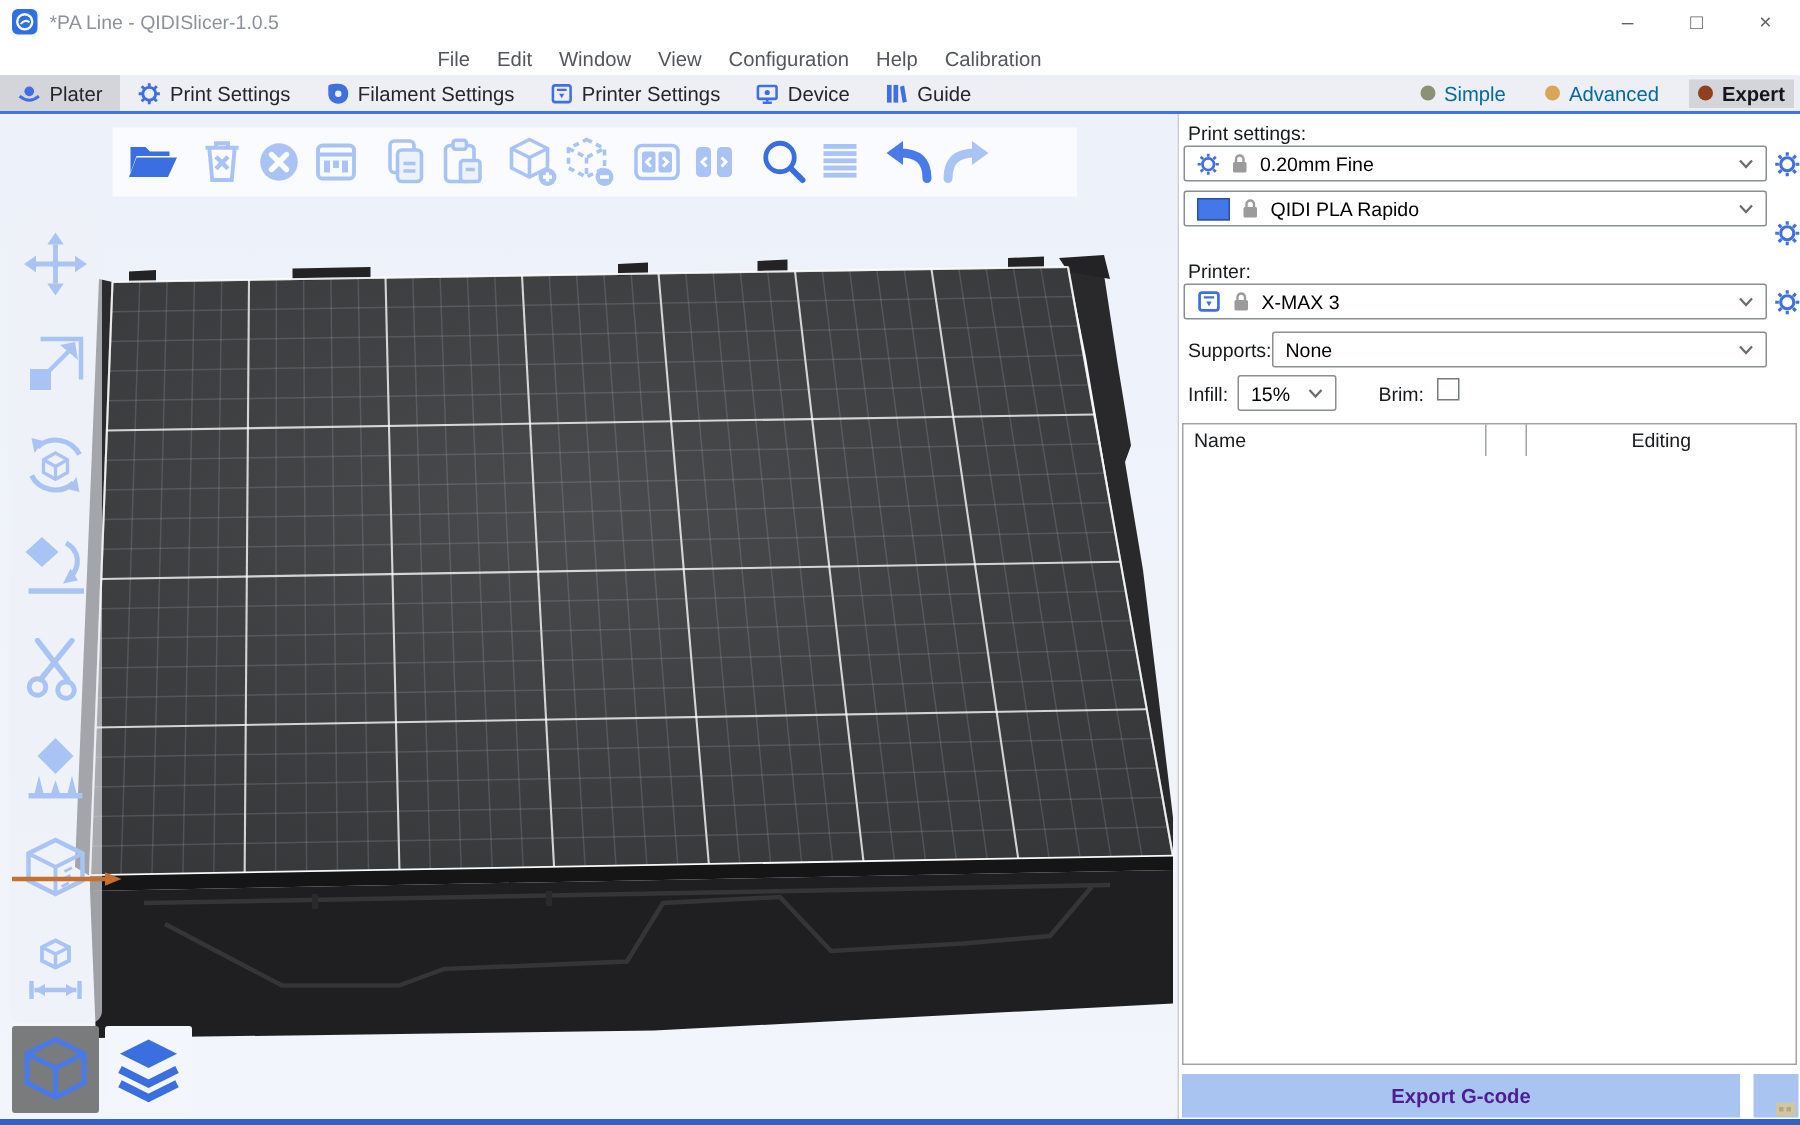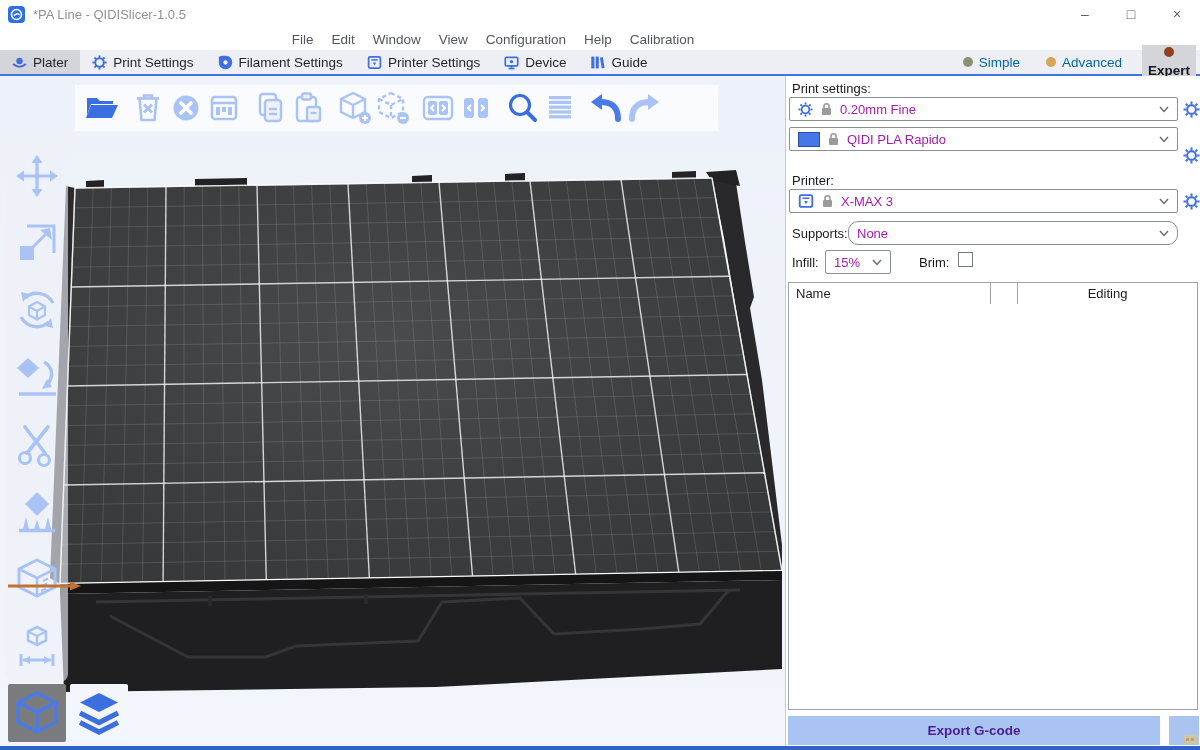--- a/index.html
+++ b/index.html
@@ -23,21 +23,21 @@
   .tabbar { position:absolute; left:0; top:50px; width:1200px; height:26px; background:#edeff4; border-bottom:2px solid #3f73e8; display:flex; align-items:stretch; }
   .tab { display:flex; align-items:center; gap:6px; padding:0 12px; font-size:13.5px; color:#24262a; }
   .tab.active { background:#d3d5da; }
   .tab svg { display:block; }
   .modes { margin-left:auto; display:flex; align-items:center; gap:14px; padding-right:4px; }
   .mode { display:flex; align-items:center; gap:6px; font-size:13.5px; color:#0369a1; padding:2px 6px; }
   .mode .dot { width:10px; height:10px; border-radius:50%; }
   .dot-simple { background:#8a9175; }
   .dot-advanced { background:#d9a558; }
   .dot-expert { background:#8e4020; }
-  .mode.active { background:#d3d5da; font-weight:bold; color:#141619;flex-direction:column; }
+  .mode.active { background:#d3d5da; font-weight:bold; color:#141619; }
 
   
   .viewport { position:absolute; left:0; top:76px; width:785px; height:670px; background:linear-gradient(#edf1f9,#f2f5fb); overflow:hidden; }
   .viewport > svg.scene { position:absolute; left:0; top:0; }
 
   .topbar { position:absolute; left:75px; top:9px; width:643px; height:46px; background:rgba(250,251,254,0.94); display:flex; align-items:center; padding:0 8px; }
   .ticon { width:38px; height:38px; flex:0 0 38px; display:flex; align-items:center; justify-content:center; }
   .tgap { width:8px; flex:0 0 8px; }
 
   .lefttools { position:absolute; left:6px; top:64px; width:62px; height:542px; background:rgba(238,241,247,0.62); border-radius:8px; display:flex; flex-direction:column; align-items:center; justify-content:space-between; padding:12px 0; }
@@ -46,21 +46,21 @@
   .axis-arrow { position:absolute; left:8px; top:505px; width:74px; height:10px; pointer-events:none; }
 
   .viewbtns { position:absolute; left:8px; top:608px; display:flex; gap:4px; }
   .viewbtn { width:58px; height:58px; display:flex; align-items:center; justify-content:center; border-radius:2px; }
   .viewbtn.editor { background:#7a7b7d; }
   .viewbtn.preview { background:#f3f6fc; }
 
   
   .panel { position:absolute; left:785px; top:76px; width:415px; height:670px; background:#fff; border-left:1px solid #c9ccd2;padding-left:32px; }
   .plabel { position:absolute; font-size:13px; color:#17191c; }
-  .combo { position:absolute; height:24px; background:#fff; border:1px solid #8a8f96; border-radius:2px; display:flex; align-items:center; gap:7px; padding:0 8px; font-size:13px; color:#a21caf; }
+  .combo { position:absolute; height:24px; background:#fff; border:1px solid #8a8f96; border-radius:2px; display:flex; align-items:center; gap:7px; padding:0 8px; font-size:13px; color:#000000; }
   .combo .chev { margin-left:auto; }
   .swatch { width:22px; height:15px; background:#4478e8; border:1px solid #2a50a0; flex:0 0 22px; }
   .gearbtn { position:absolute; width:18px; height:18px; display:flex; align-items:center; justify-content:center; }
   .checkbox { position:absolute; width:15px; height:15px; background:#fff; border:1px solid #767b82; }
   .objtable { position:absolute; left:2px; top:206px; width:410px; height:428px; border:1px solid #a0a3a8; background:#fff; }
   .th { position:absolute; top:0; height:21px; display:flex; align-items:center; font-size:13px; color:#1a1c1f; }
   .thsep { position:absolute; top:0; width:1px; height:21px; background:#a0a3a8; }
   .export { position:absolute; left:2px; top:640px; width:372px; height:29px; background:#aac4f2; display:flex; align-items:center; justify-content:center; font-size:13.5px; font-weight:bold; color:#4c1d95; }
   .export-small { position:absolute; left:383px; top:640px; width:30px; height:29px; background:#aac4f2; overflow:hidden; }
   .sdicon { position:absolute; right:2px; bottom:1px; width:13px; height:9px; background:#d2c6a0; border-radius:1.5px; }
@@ -570,21 +570,21 @@
             <line x1="11.6" y1="7" x2="13.6" y2="7"></line>
             <line x1="2.3" y1="2.3" x2="3.8" y2="3.8"></line>
             <line x1="10.2" y1="10.2" x2="11.7" y2="11.7"></line>
             <line x1="11.7" y1="2.3" x2="10.2" y2="3.8"></line>
             <line x1="3.8" y1="10.2" x2="2.3" y2="11.7"></line>
           </g>
         </svg>
     </div>
 
     <div class="plabel" style="left:6px; top:150px;">Supports:</div>
-    <div class="combo" style="left:62px; top:145px; width:330px;border-radius:10px;">
+    <div class="combo" style="left:62px; top:145px; width:330px;">
       <span>None</span>
       <svg class="chev" width="10" height="7" viewBox="0 0 10 7">
           <path d="M1,1 L5,5.4 L9,1" fill="none" stroke="#6a6d72" stroke-width="1.5"></path>
         </svg>
     </div>
 
     <div class="plabel" style="left:6px; top:179px;">Infill:</div>
     <div class="combo" style="left:39px; top:174px; width:66px;">
       <span>15%</span>
       <svg class="chev" width="10" height="7" viewBox="0 0 10 7">

